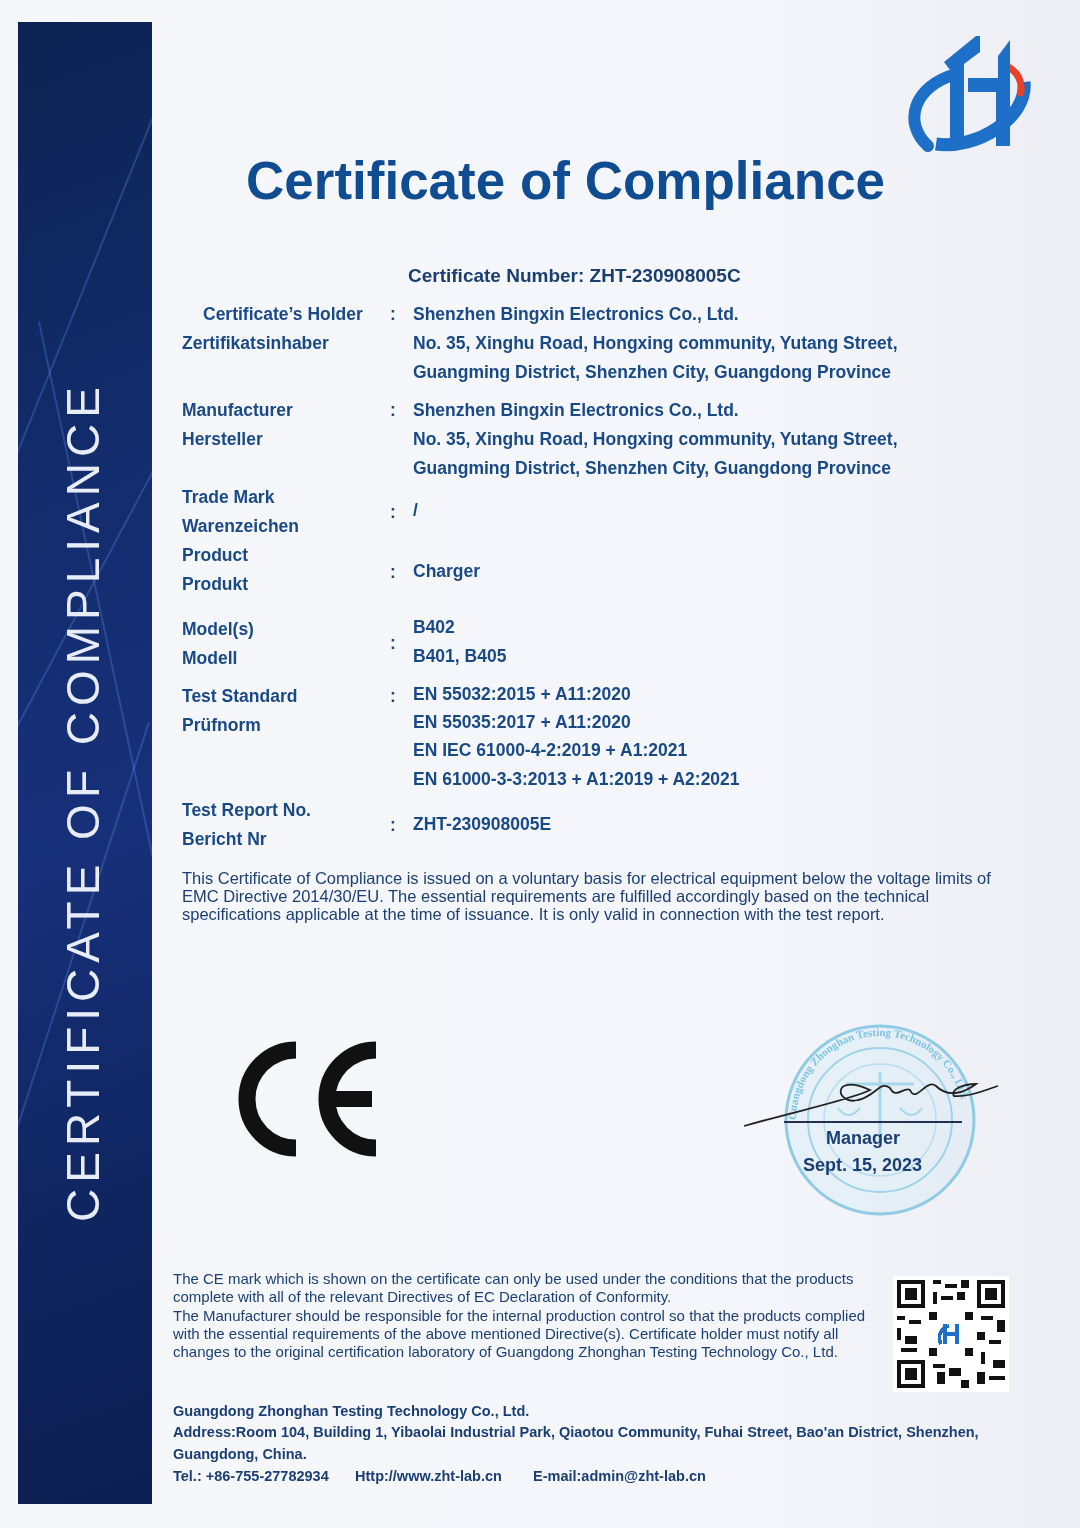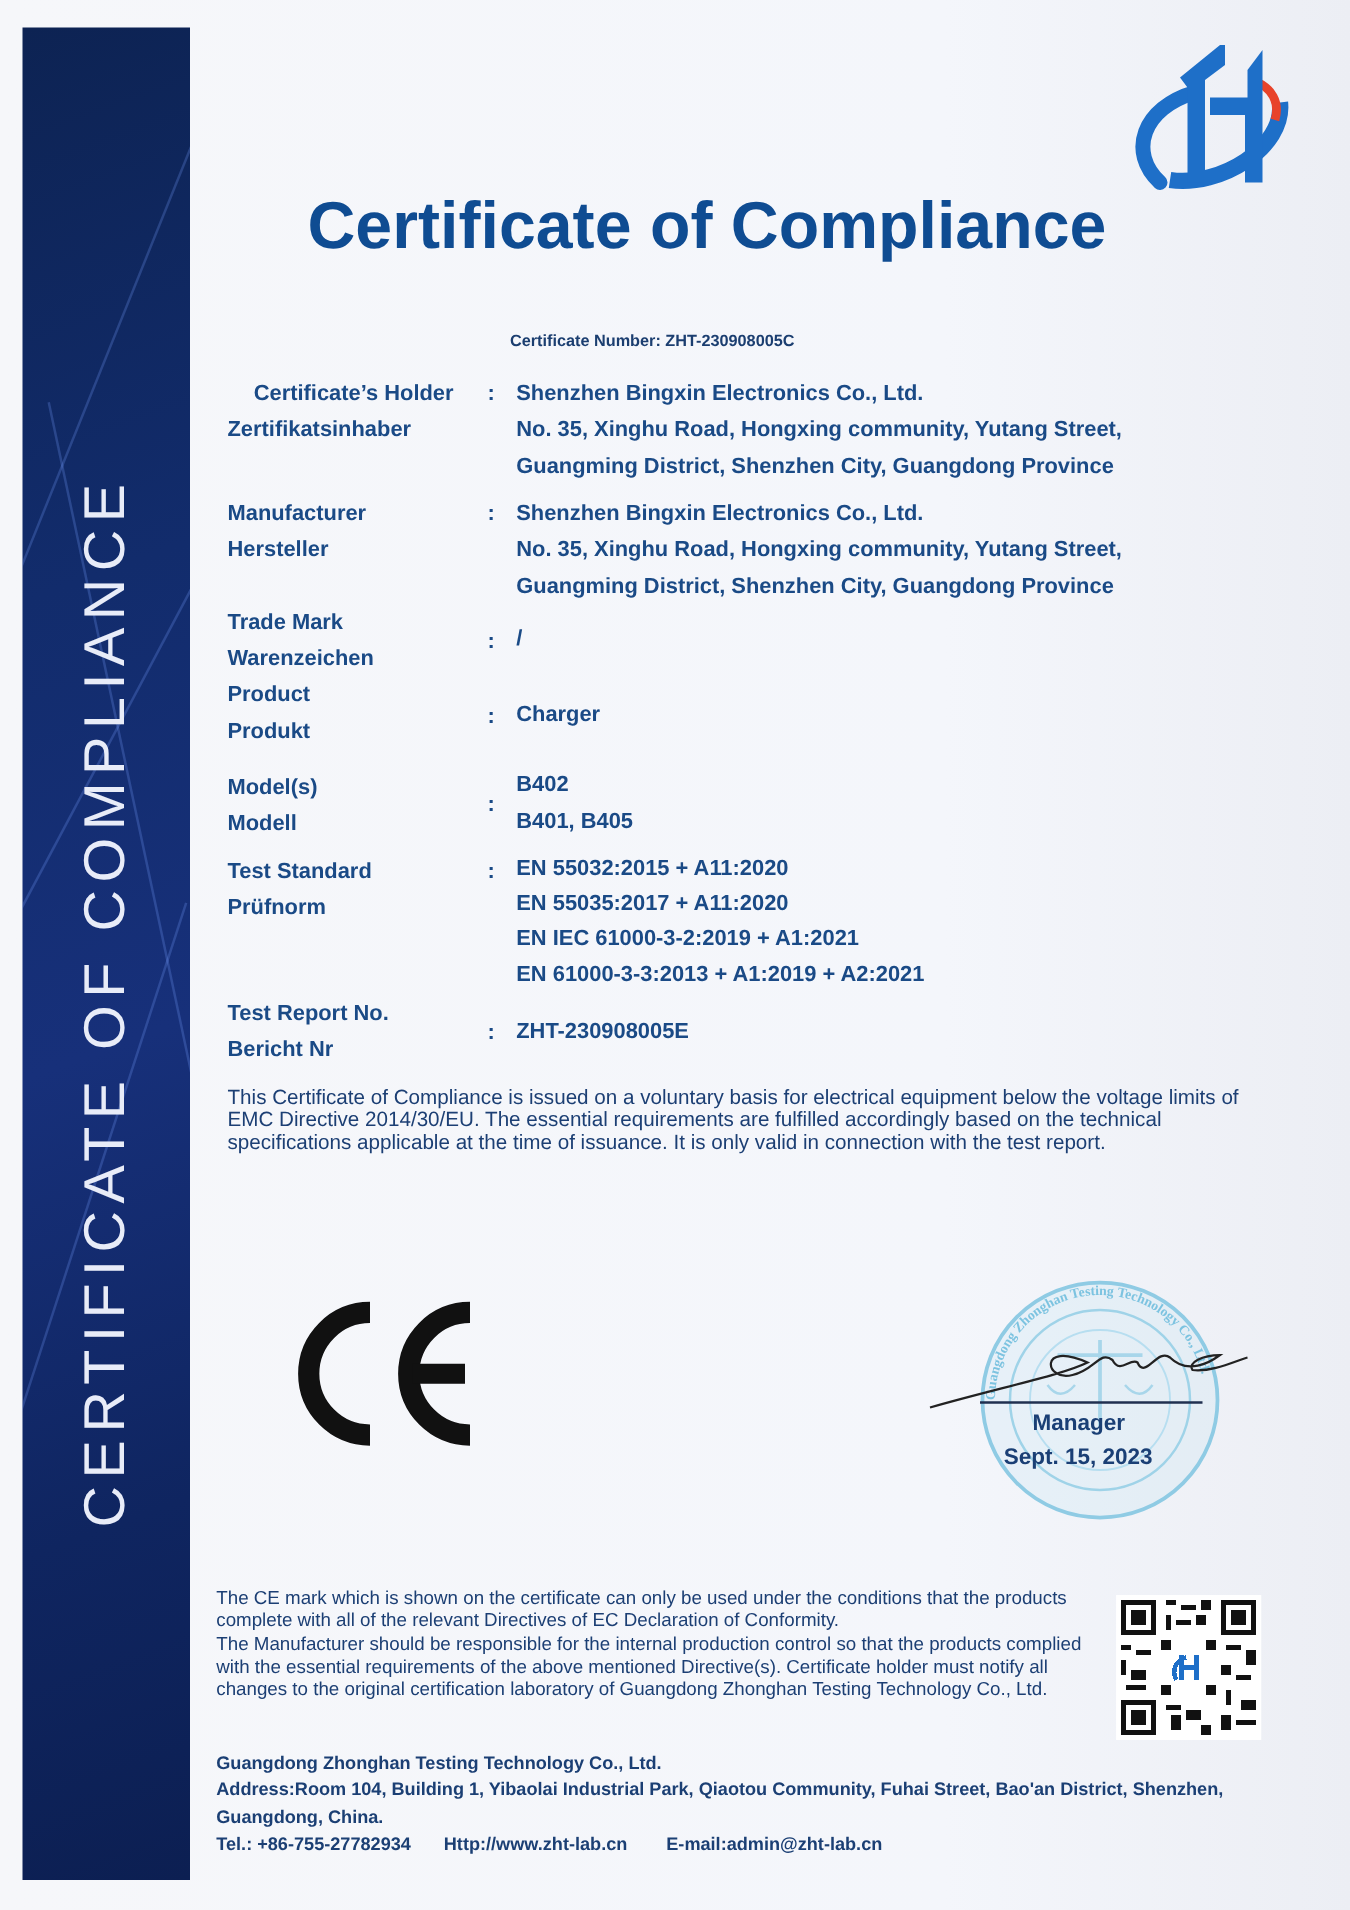--- a/index.html
+++ b/index.html
@@ -29,21 +29,21 @@
       font-family: "Liberation Sans", sans-serif; font-weight: normal;
     }
     .logo { position: absolute; left: 906px; top: 26px; width: 130px; height: 128px; }
     .title {
       position: absolute; left: 246px; top: 150px;
       font-size: 53px; font-weight: bold; color: #0f4c92; letter-spacing: 0px;
       white-space: nowrap;
     }
     .certno {
       position: absolute; left: 408px; top: 265px;
-      font-size: 13px; font-weight: bold; color: #1b3e70; white-space: nowrap;
+      font-size: 19px; font-weight: bold; color: #1b3e70; white-space: nowrap;
     }
     .label, .colon, .value {
       position: absolute; font-size: 17.5px; font-weight: bold; color: #1a4a86; white-space: nowrap;
     }
     .label { left: 182px; }
     .colon { left: 390px; }
     .value { left: 413px; }
     .para {
       position: absolute; left: 182px; top: 869px; width: 830px;
       font-size: 16.5px; line-height: 18px; color: #1c3f74;
@@ -119,21 +119,21 @@
   <div class="label" style="top:648px;">Modell</div>
   <div class="colon" style="top:633px;">:</div>
   <div class="value" style="top:617px;">B402</div>
   <div class="value" style="top:646px;">B401,  B405</div>
 
   <div class="label" style="top:686px;text-align:center;">Test Standard</div>
   <div class="label" style="top:715px;">Prüfnorm</div>
   <div class="colon" style="top:686px;">:</div>
   <div class="value" style="top:684px;text-align:right;">EN  55032:2015  +  A11:2020</div>
   <div class="value" style="top:712px;">EN  55035:2017  +  A11:2020</div>
-  <div class="value" style="top:740px;">EN  IEC  61000-3-2:2019  +  A1:2021</div>
+  <div class="value" style="top:740px;">EN  IEC  61000-4-2:2019  +  A1:2021</div>
   <div class="value" style="top:769px;text-align:center;">EN  61000-3-3:2013  +  A1:2019  +  A2:2021</div>
 
   <div class="label" style="top:800px;">Test Report No.</div>
   <div class="label" style="top:829px;">Bericht Nr</div>
   <div class="colon" style="top:815px;">:</div>
   <div class="value" style="top:814px;">ZHT-230908005E</div>
 
   <div class="para">This Certificate of Compliance is issued on a voluntary basis for electrical equipment below the voltage limits of EMC Directive 2014/30/EU. The essential requirements are fulfilled accordingly based on the technical specifications applicable at the time of issuance. It is only valid in connection with the test report.</div>
 
   <svg class="ce" viewBox="0 0 160 118">

